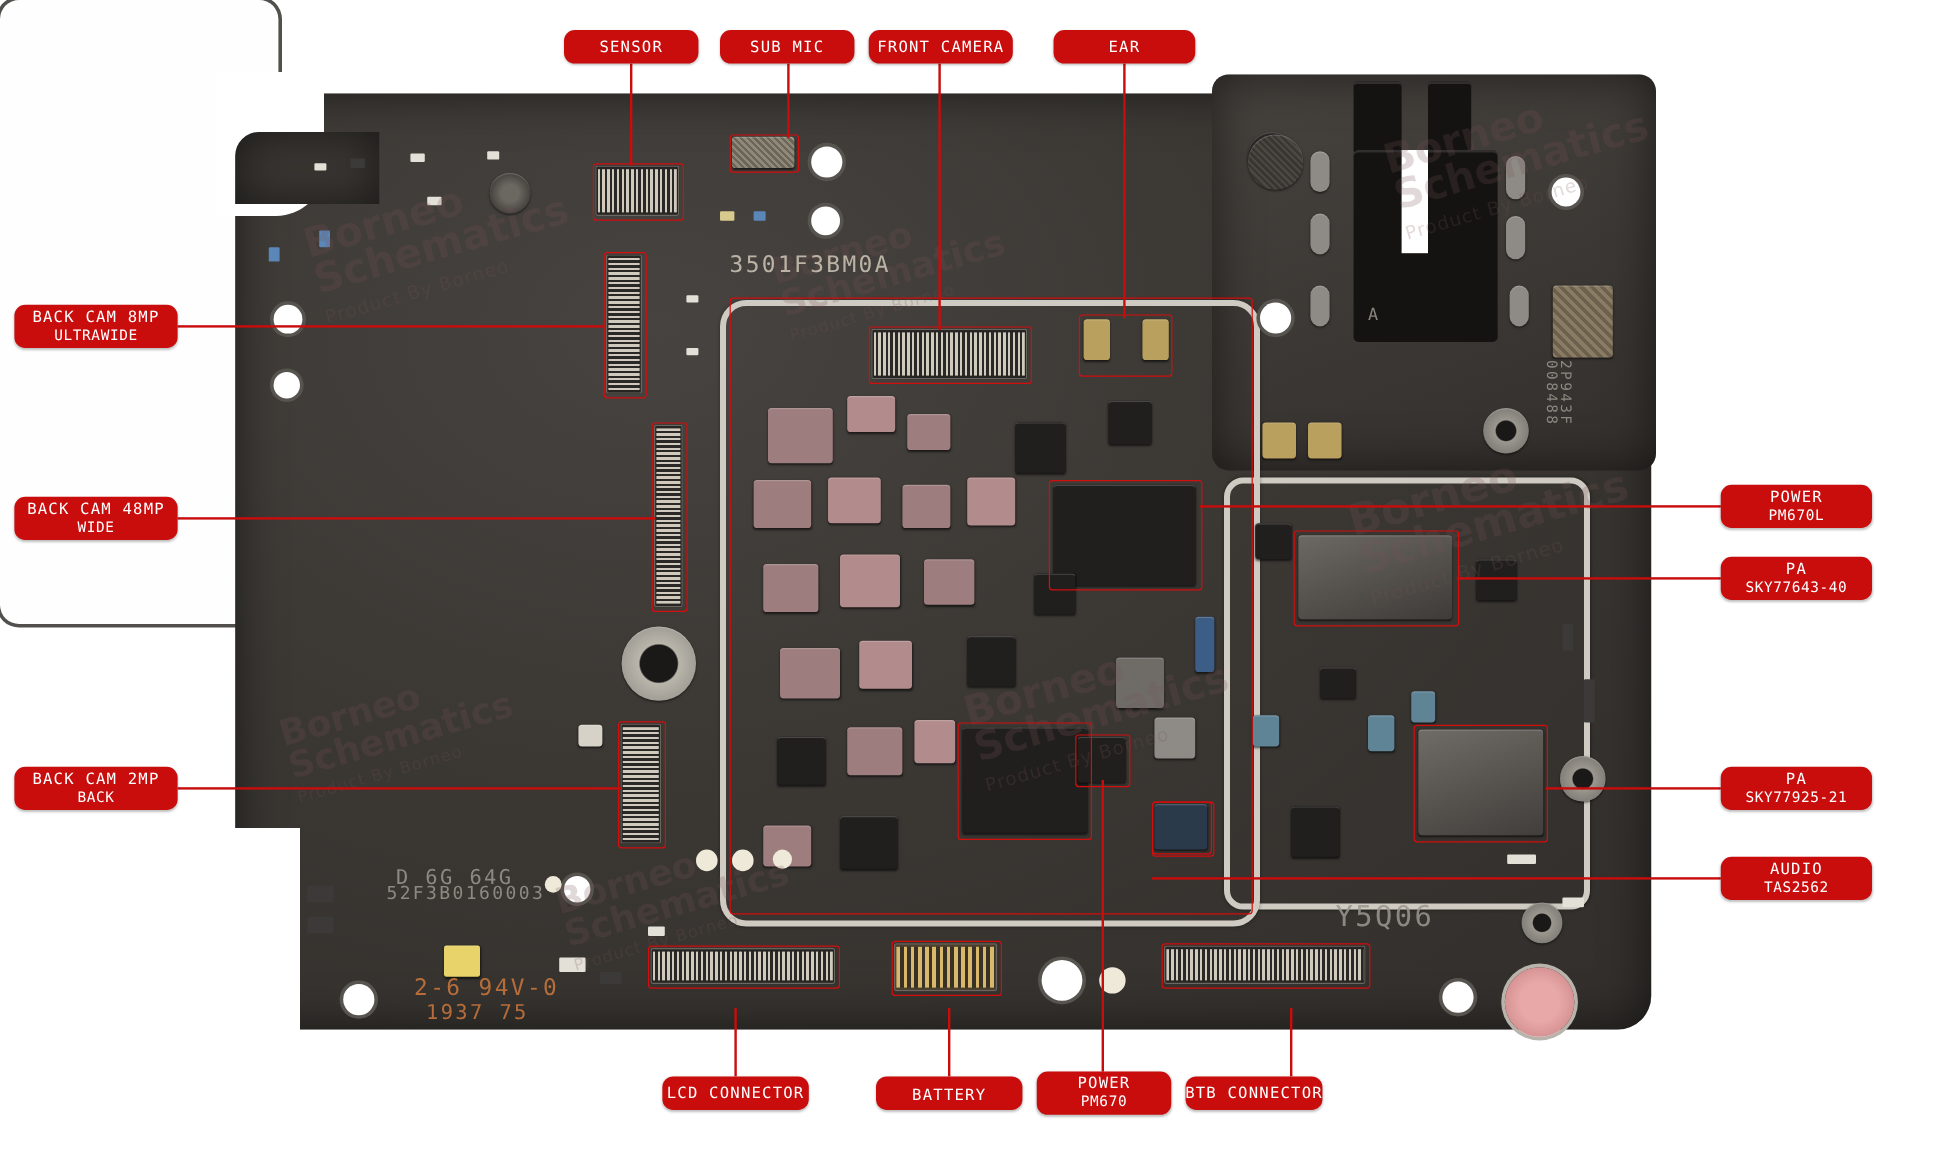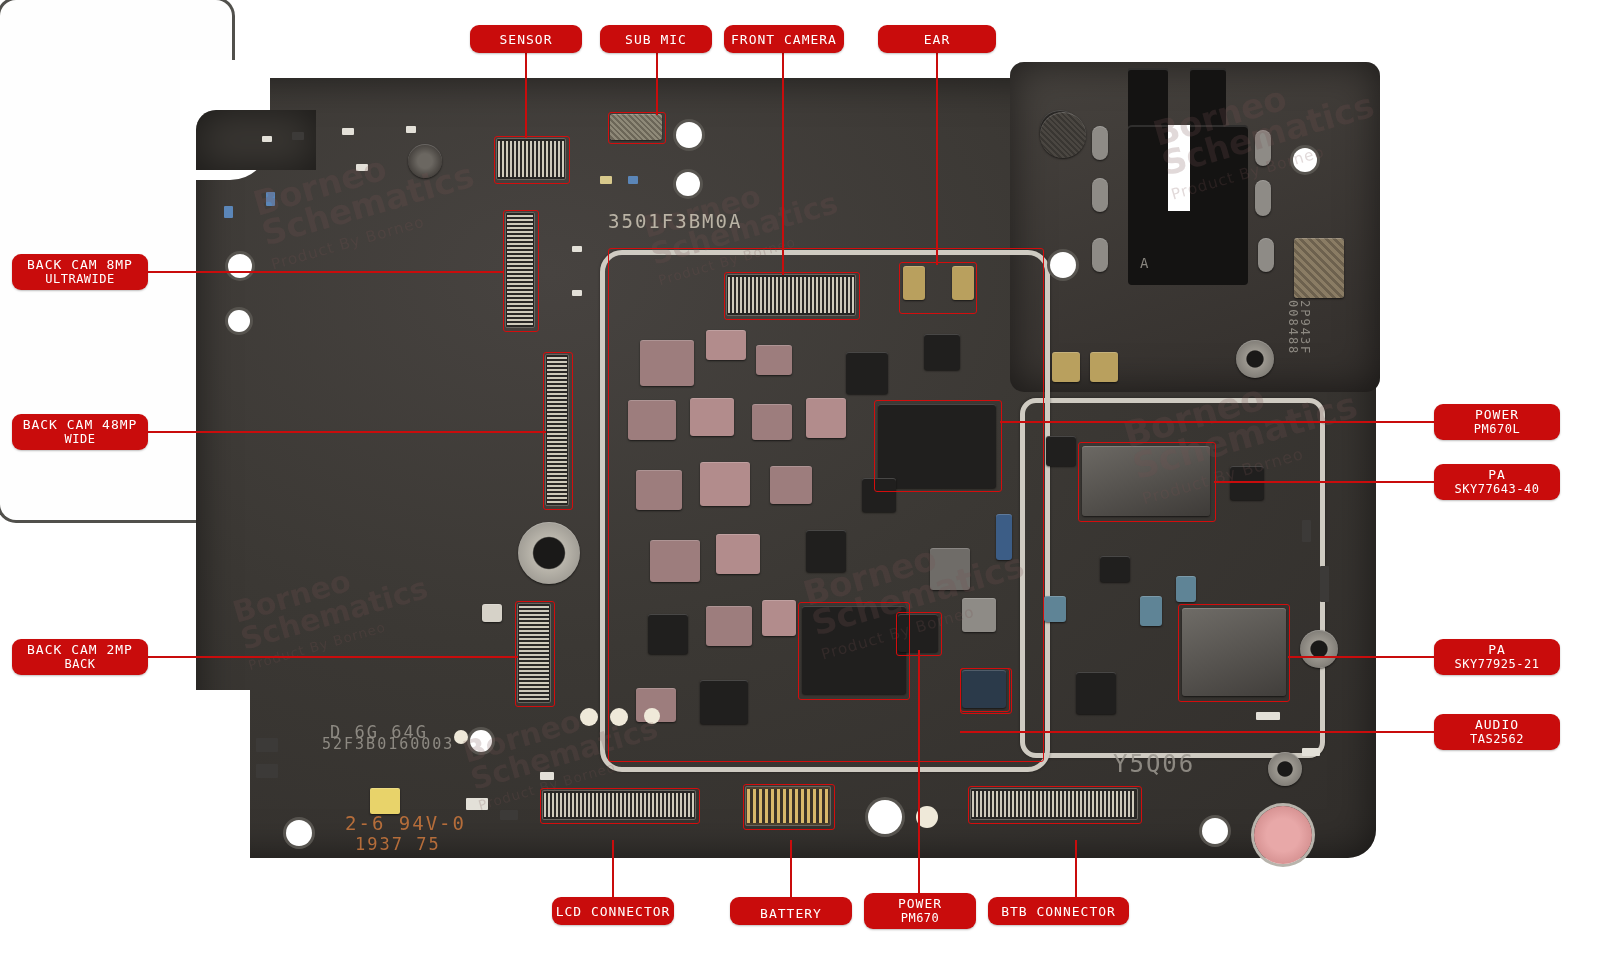--- a/index.html
+++ b/index.html
@@ -373,18 +373,18 @@
         <span>BATTERY</span>
       </div>
       <div class="hl" style="left: 896px; top: 612px; width: 44px; height: 42px;"></div>
       <div class="lead v" style="left: 918px; top: 650px; height: 243px;"></div>
       <div class="label" style="left: 864px; top: 893px; width: 112px; height: 36px;">
         <span>POWER</span>
         <span class="sub">PM670</span>
       </div>
       <div class="hl" style="left: 968px; top: 786px; width: 172px; height: 36px;"></div>
       <div class="lead v" style="left: 1075px; top: 840px; height: 57px;"></div>
-      <div class="label" style="left: 988px; top: 897px; width: 141px; height: 28px;">
+      <div class="label" style="left: 988px; top: 897px; width: 114px; height: 28px;">
         <span>BTB CONNECTOR</span>
       </div>
     </div>
 
 </div>
 
 </body></html>

